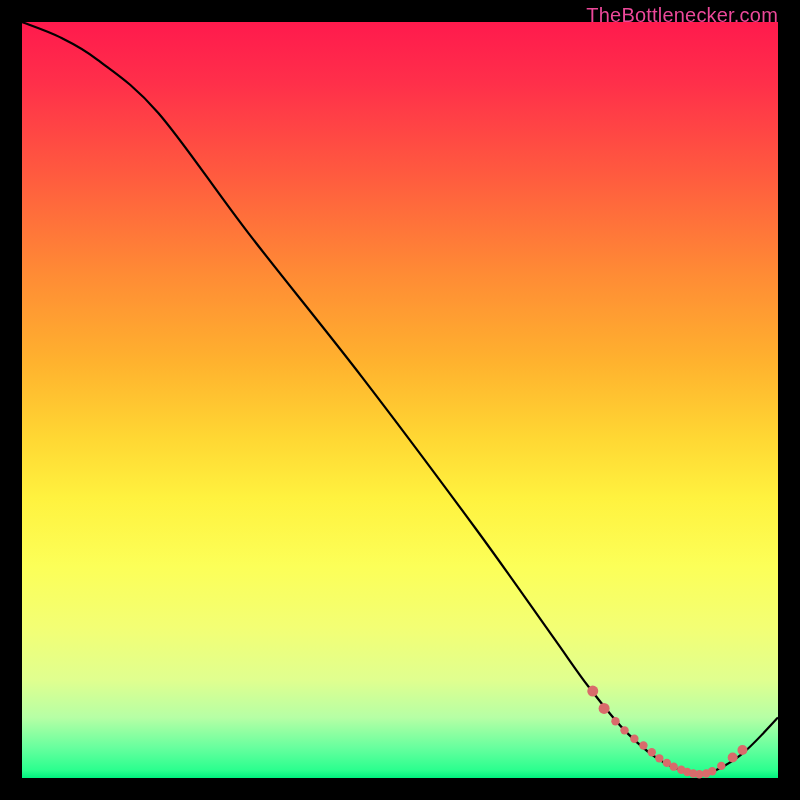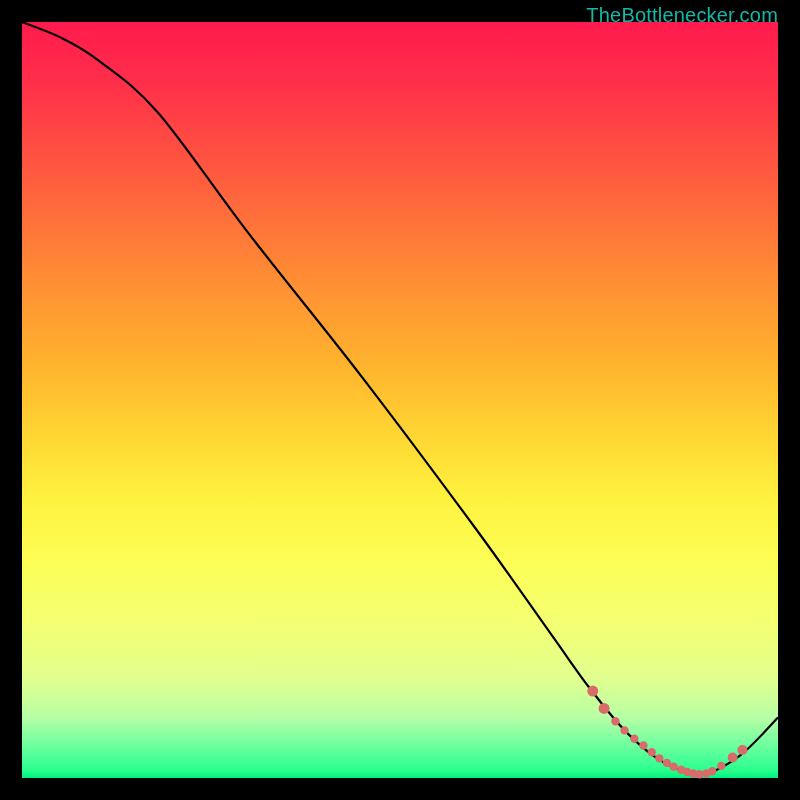--- a/index.html
+++ b/index.html
@@ -39,21 +39,21 @@
       #b6ffa5 92%,
       #67ff9e 96%,
       #2aff8e 99%,
       #00f17e 100%
     );
   }
   .attribution {
     position: absolute;
     top: 4px;
     right: 22px;
-    color: #14b8a6;
+    color: #ec4899;
     font-size: 20px;
     letter-spacing: 0.2px;
     font-weight: 400;
   }
   svg.curve {
     position: absolute;
     left: 0;
     top: 0;
     width: 100%;
     height: 100%;

